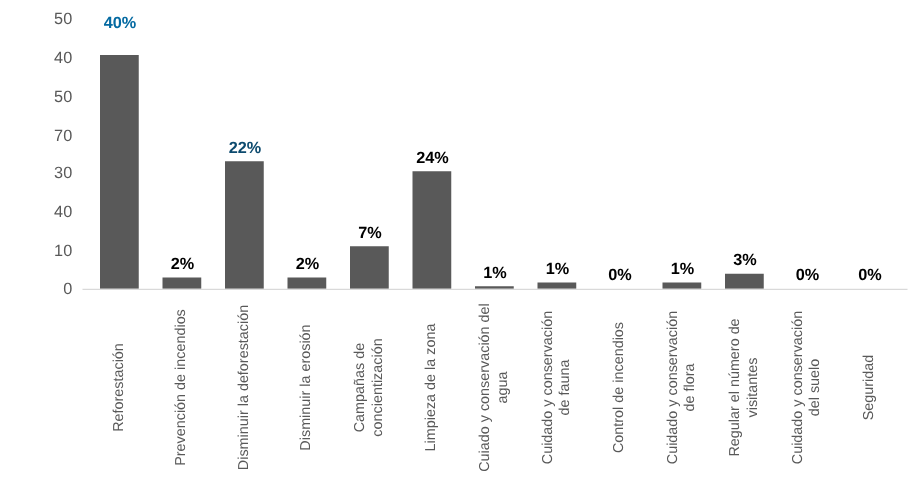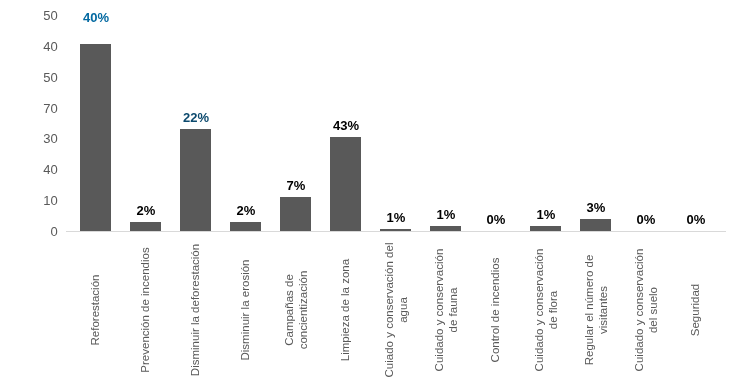--- a/index.html
+++ b/index.html
@@ -141,21 +141,21 @@
       <div class="bar-slot" style="left: 155px;">
         <div class="bar" style="height: 9.25714px; background: rgb(89, 89, 89);"></div>
         <div class="bar-label" style="color: rgb(0, 0, 0); bottom: 13.2571px;">2%</div>
       </div>
       <div class="bar-slot" style="left: 205px;">
         <div class="bar" style="height: 33.9429px; background: rgb(89, 89, 89);"></div>
         <div class="bar-label" style="color: rgb(0, 0, 0); bottom: 37.9429px;">7%</div>
       </div>
       <div class="bar-slot" style="left: 255px;">
         <div class="bar" style="height: 94.1143px; background: rgb(89, 89, 89);"></div>
-        <div class="bar-label" style="color: rgb(0, 0, 0); bottom: 98.1143px;">43%</div>
+        <div class="bar-label" style="color: rgb(0, 0, 0); bottom: 98.1143px;">24%</div>
       </div>
       <div class="bar-slot" style="left: 305px;">
         <div class="bar" style="height: 1.54286px; background: rgb(89, 89, 89);"></div>
         <div class="bar-label" style="color: rgb(0, 0, 0); bottom: 5.54286px;">1%</div>
       </div>
       <div class="bar-slot" style="left: 355px;">
         <div class="bar" style="height: 4.62857px; background: rgb(89, 89, 89);"></div>
         <div class="bar-label" style="color: rgb(0, 0, 0); bottom: 8.62857px;">1%</div>
       </div>
       <div class="bar-slot" style="left: 405px;">

